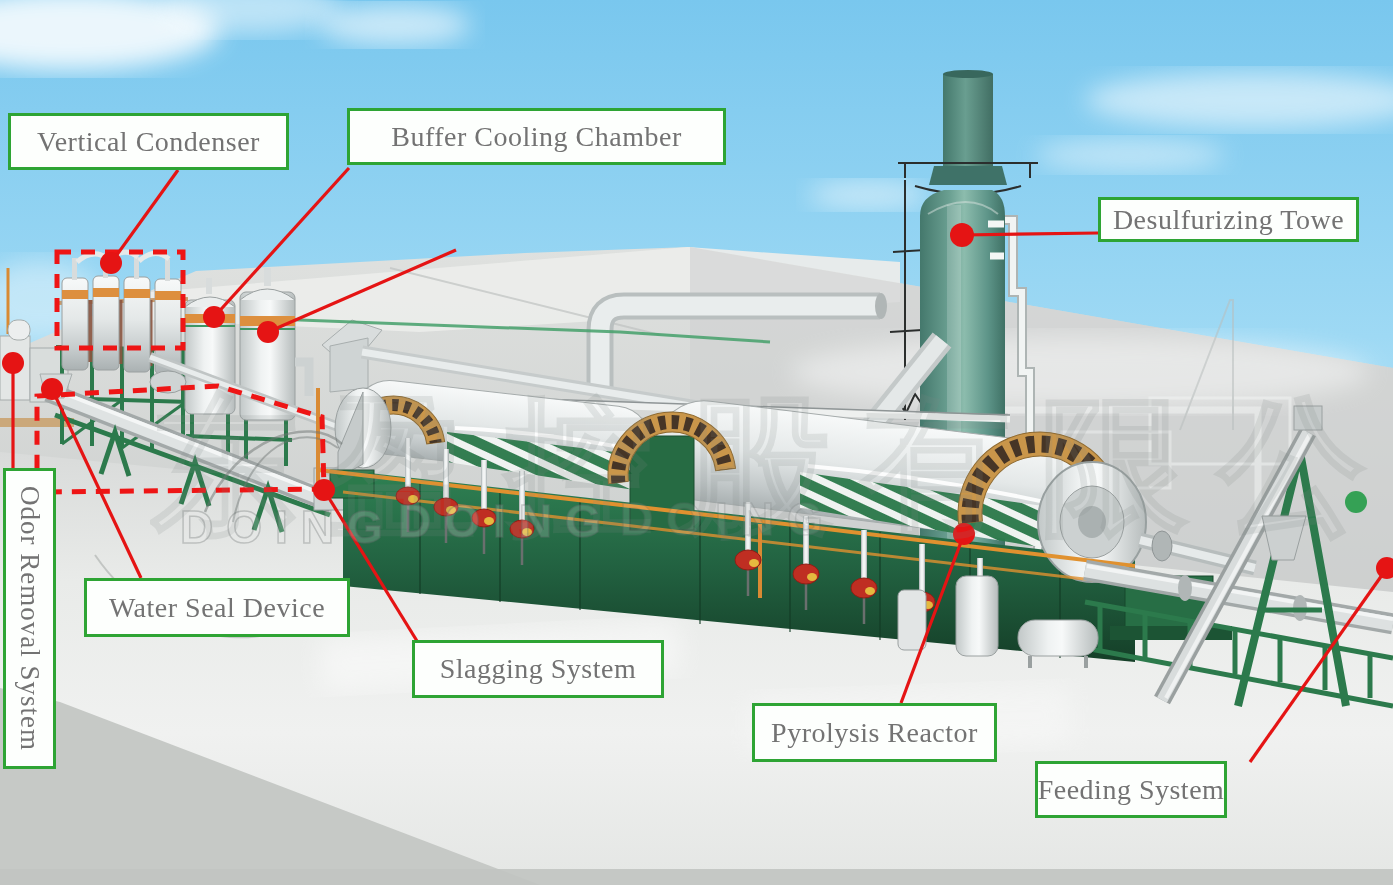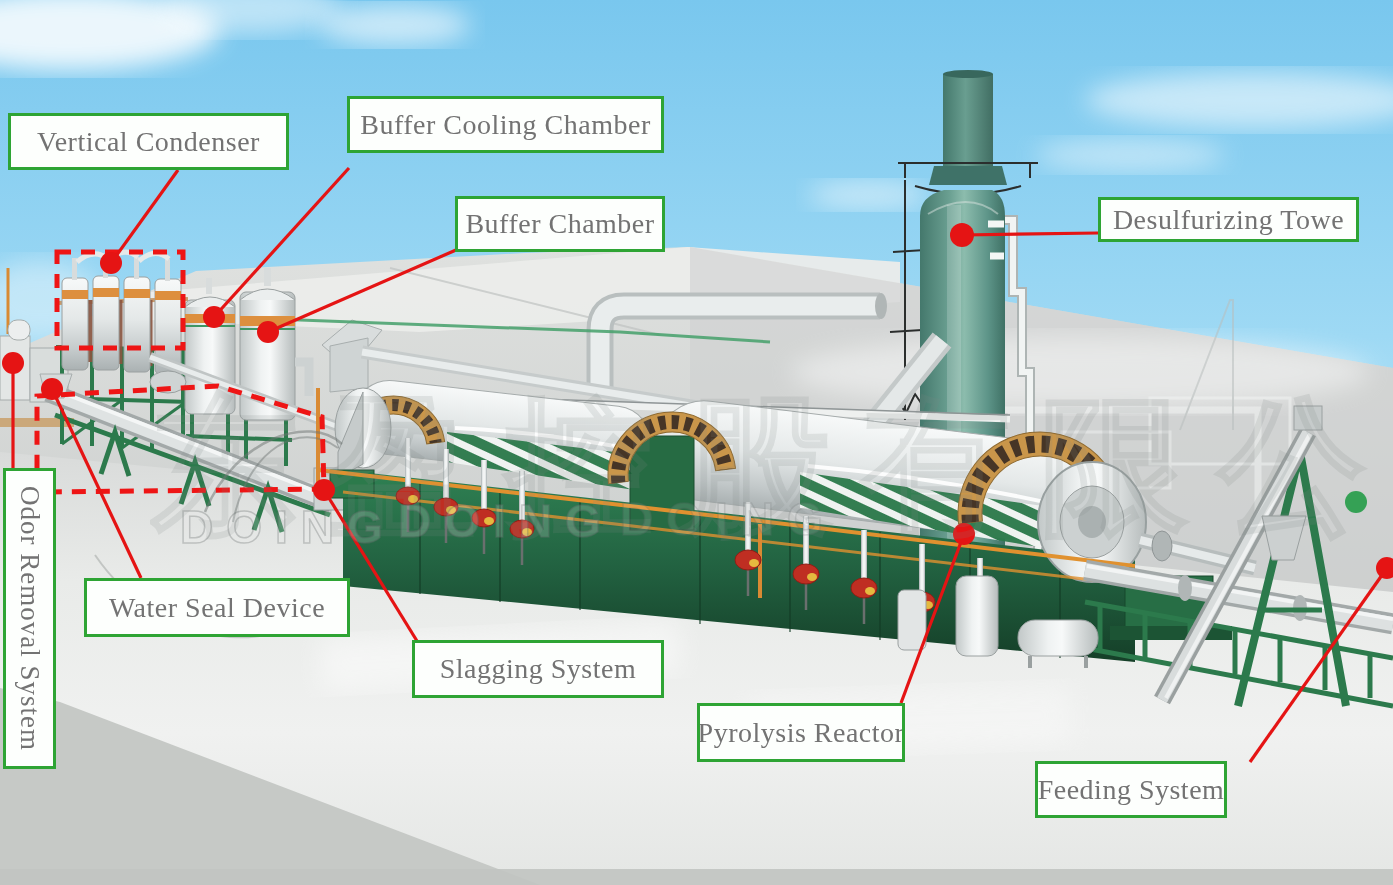--- a/index.html
+++ b/index.html
@@ -416,38 +416,35 @@
 </svg>
 
 <div id="wm-cn" class="wm">东盈控股有限公司</div>
 <div class="wm wm-doing" style="left:180px;top:500px;">DOING</div>
 <div class="wm wm-doing" style="left:398px;top:494px;">DOING</div>
 <div class="wm wm-doing" style="left:620px;top:492px;opacity:.35;">DOING</div>
 
 <div class="lbl" style="left:8px;top:113px;width:281px;height:57px">
   <span>Vertical Condenser</span>
 </div>
-<div class="lbl" style="left:347px;top:96px;width:317px;height:57px">
+<div class="lbl" style="left:347px;top:108px;width:379px;height:57px">
   <span>Buffer Cooling Chamber</span>
-</div>
-<div class="lbl" style="left:455px;top:196px;width:210px;height:56px">
-  <span>Buffer Chamber</span>
 </div>
 <div class="lbl" style="left:1098px;top:197px;width:261px;height:45px">
   <span>Desulfurizing Towe</span>
 </div>
 <div class="lbl vert" style="left:3px;top:468px;width:53px;height:301px">
   <span>Odor Removal System</span>
 </div>
 <div class="lbl" style="left:412px;top:640px;width:252px;height:58px">
   <span>Slagging System</span>
 </div>
 <div class="lbl" style="left:84px;top:578px;width:266px;height:59px">
   <span>Water Seal Device</span>
 </div>
-<div class="lbl" style="left:697px;top:703px;width:208px;height:59px">
+<div class="lbl" style="left:752px;top:703px;width:245px;height:59px">
   <span>Pyrolysis Reactor</span>
 </div>
 <div class="lbl" style="left:1035px;top:761px;width:192px;height:57px">
   <span>Feeding System</span>
 </div>
 
 </div>
 
 </body></html>

